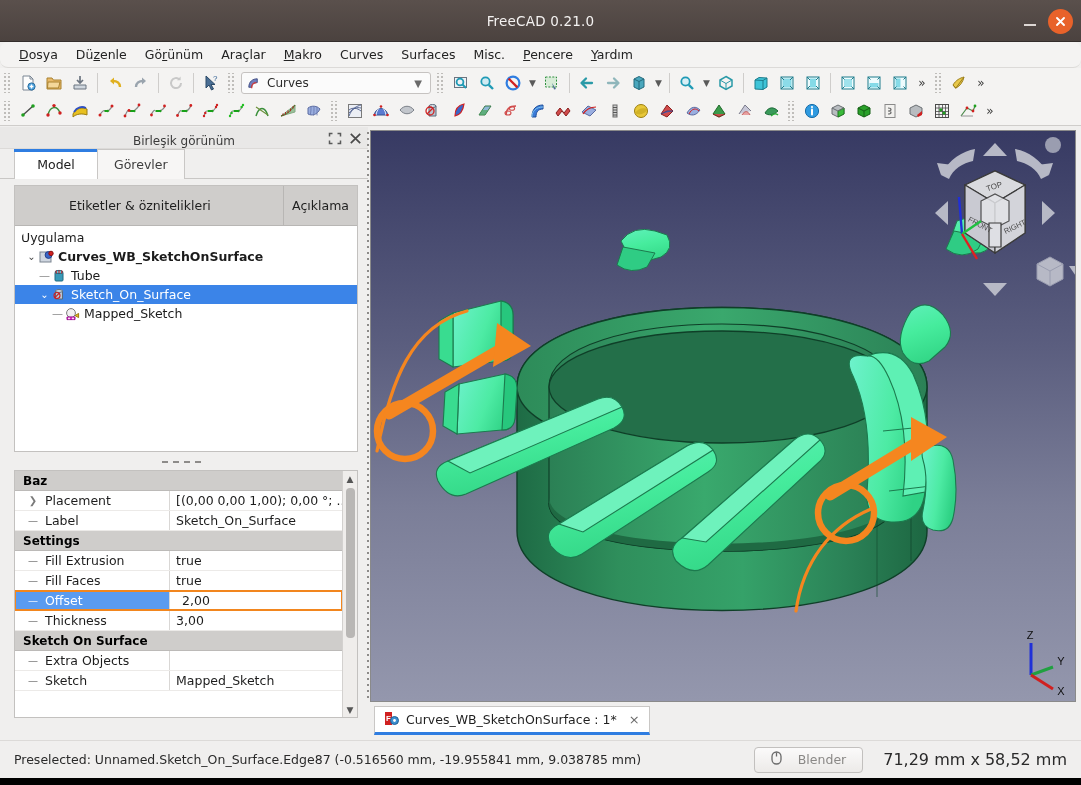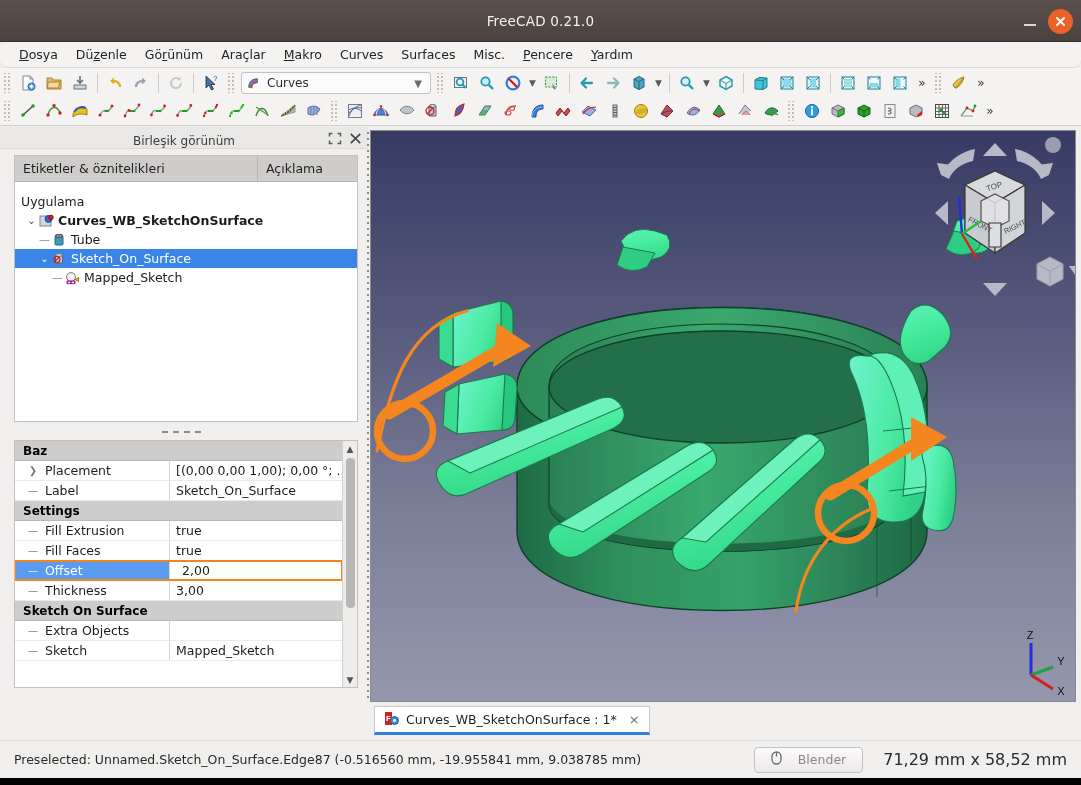--- a/index.html
+++ b/index.html
@@ -69,25 +69,25 @@
 
   .tabstrip{ display:flex; height:30px; background:#f0efee; border-bottom:1px solid #c9c7c5; padding-left:14px;}
   .tab{ min-width:84px; padding:0 16px; height:30px; display:flex; align-items:center; justify-content:center;
     font-size:12.5px; color:#3d3d3d; background:#f7f6f5; border:1px solid #c9c7c5; border-bottom:none;
     margin-right:-1px; cursor:pointer; position:relative;}
   .tab.active{ background:#fff; color:#202020;}
   .tab.active:before{ content:""; position:absolute; left:-1px; right:-1px; top:-1px; height:3px; background:#2f7de1;}
 
   
   #treewrap{ margin:6px 10px 0 14px; border:1px solid #c3c1bf; background:#fff; height:267px; display:flex; flex-direction:column;}
-  .colhdr{ display:flex; height:26px; background:#cfcdcb; border-bottom:1px solid #b8b6b4; flex:0 0 auto;}
+  .colhdr{ display:flex; height:40px; background:#cfcdcb; border-bottom:1px solid #b8b6b4; flex:0 0 auto;padding-left:46px;}
   .colhdr .c{ padding:0 8px; display:flex; align-items:center; font-size:12.5px; color:#1f1f1f;}
   .colhdr .c1{ width:243px; border-right:1px solid #b8b6b4;}
   .colhdr .c2{ flex:1;}
-  #treebody{ flex:1; overflow:hidden; padding-top:10px; background:#fff;border-radius:28px;}
+  #treebody{ flex:1; overflow:hidden; padding-top:2px; background:#fff;border-radius:28px;}
   .trow{ display:flex; align-items:center; height:19px; font-size:12.5px; color:#1b1b1b; padding-left:4px; white-space:nowrap;}
   .trow.sel{ background:#3b84e8; color:#fff;}
   .trow.sel .tlabel{ color:#fff;}
   .tarrow{ width:13px; display:flex; align-items:center; justify-content:center; color:#4a4a4a; font-size:10px; flex:0 0 auto;}
   .tstem{ width:13px; flex:0 0 auto; color:#888; font-size:11px; text-align:center;}
   .ticon{ width:17px; height:15px; flex:0 0 auto; display:flex; align-items:center; justify-content:center; margin-right:3px;}
   .tlabel{ }
   .bold{ font-weight:bold;}
 
   
@@ -615,20 +615,24 @@
             </svg>
         </span>
         <span>
           <svg width="13" height="13" viewBox="0 0 13 13">
               <path d="M1.8 1.8 L11.2 11.2 M11.2 1.8 L1.8 11.2" stroke="#4a4a4a" stroke-width="1.7"></path>
             </svg>
         </span>
       </div>
     </div>
 
+    <div class="tabstrip">
+      <div class="tab active">Model</div>
+      <div class="tab">Görevler</div>
+    </div>
 
     <div id="treewrap">
       <div class="colhdr">
         <div class="c c1">Etiketler &amp; öznitelikleri</div>
         <div class="c c2">Açıklama</div>
       </div>
       <div id="treebody">
 
         <div class="trow" style="padding-left:6px;">
           <span class="tlabel">Uygulama</span>

